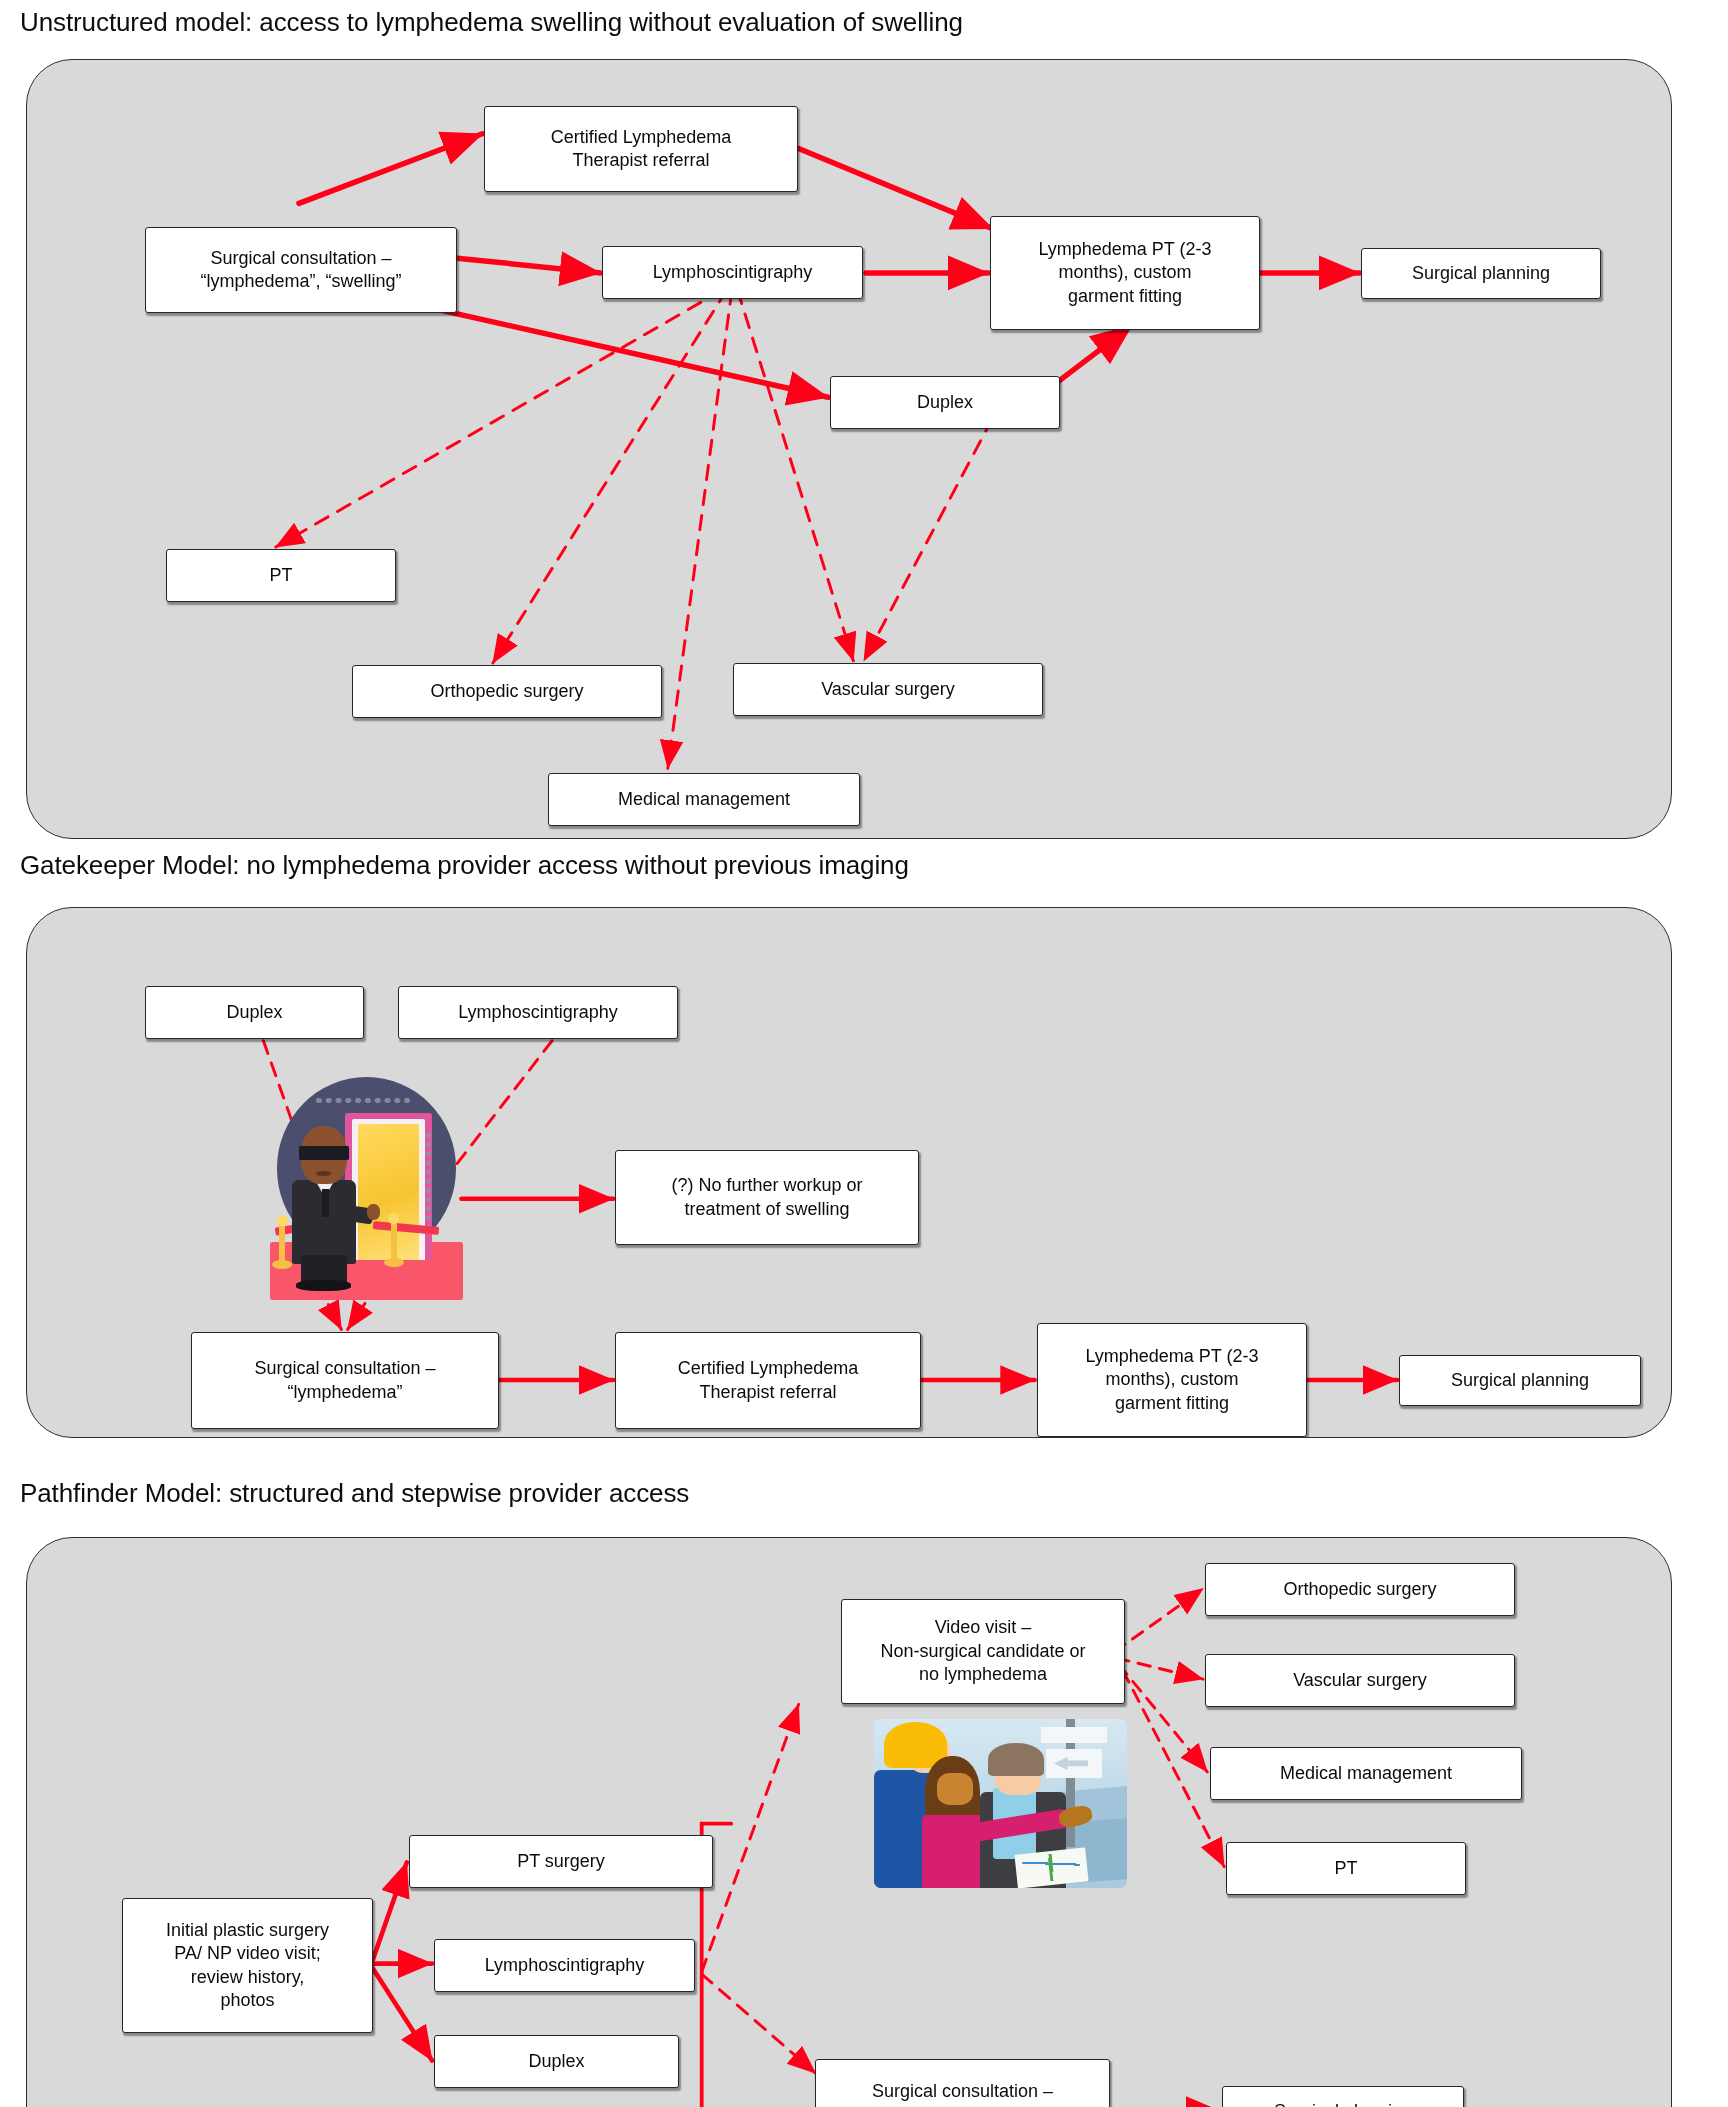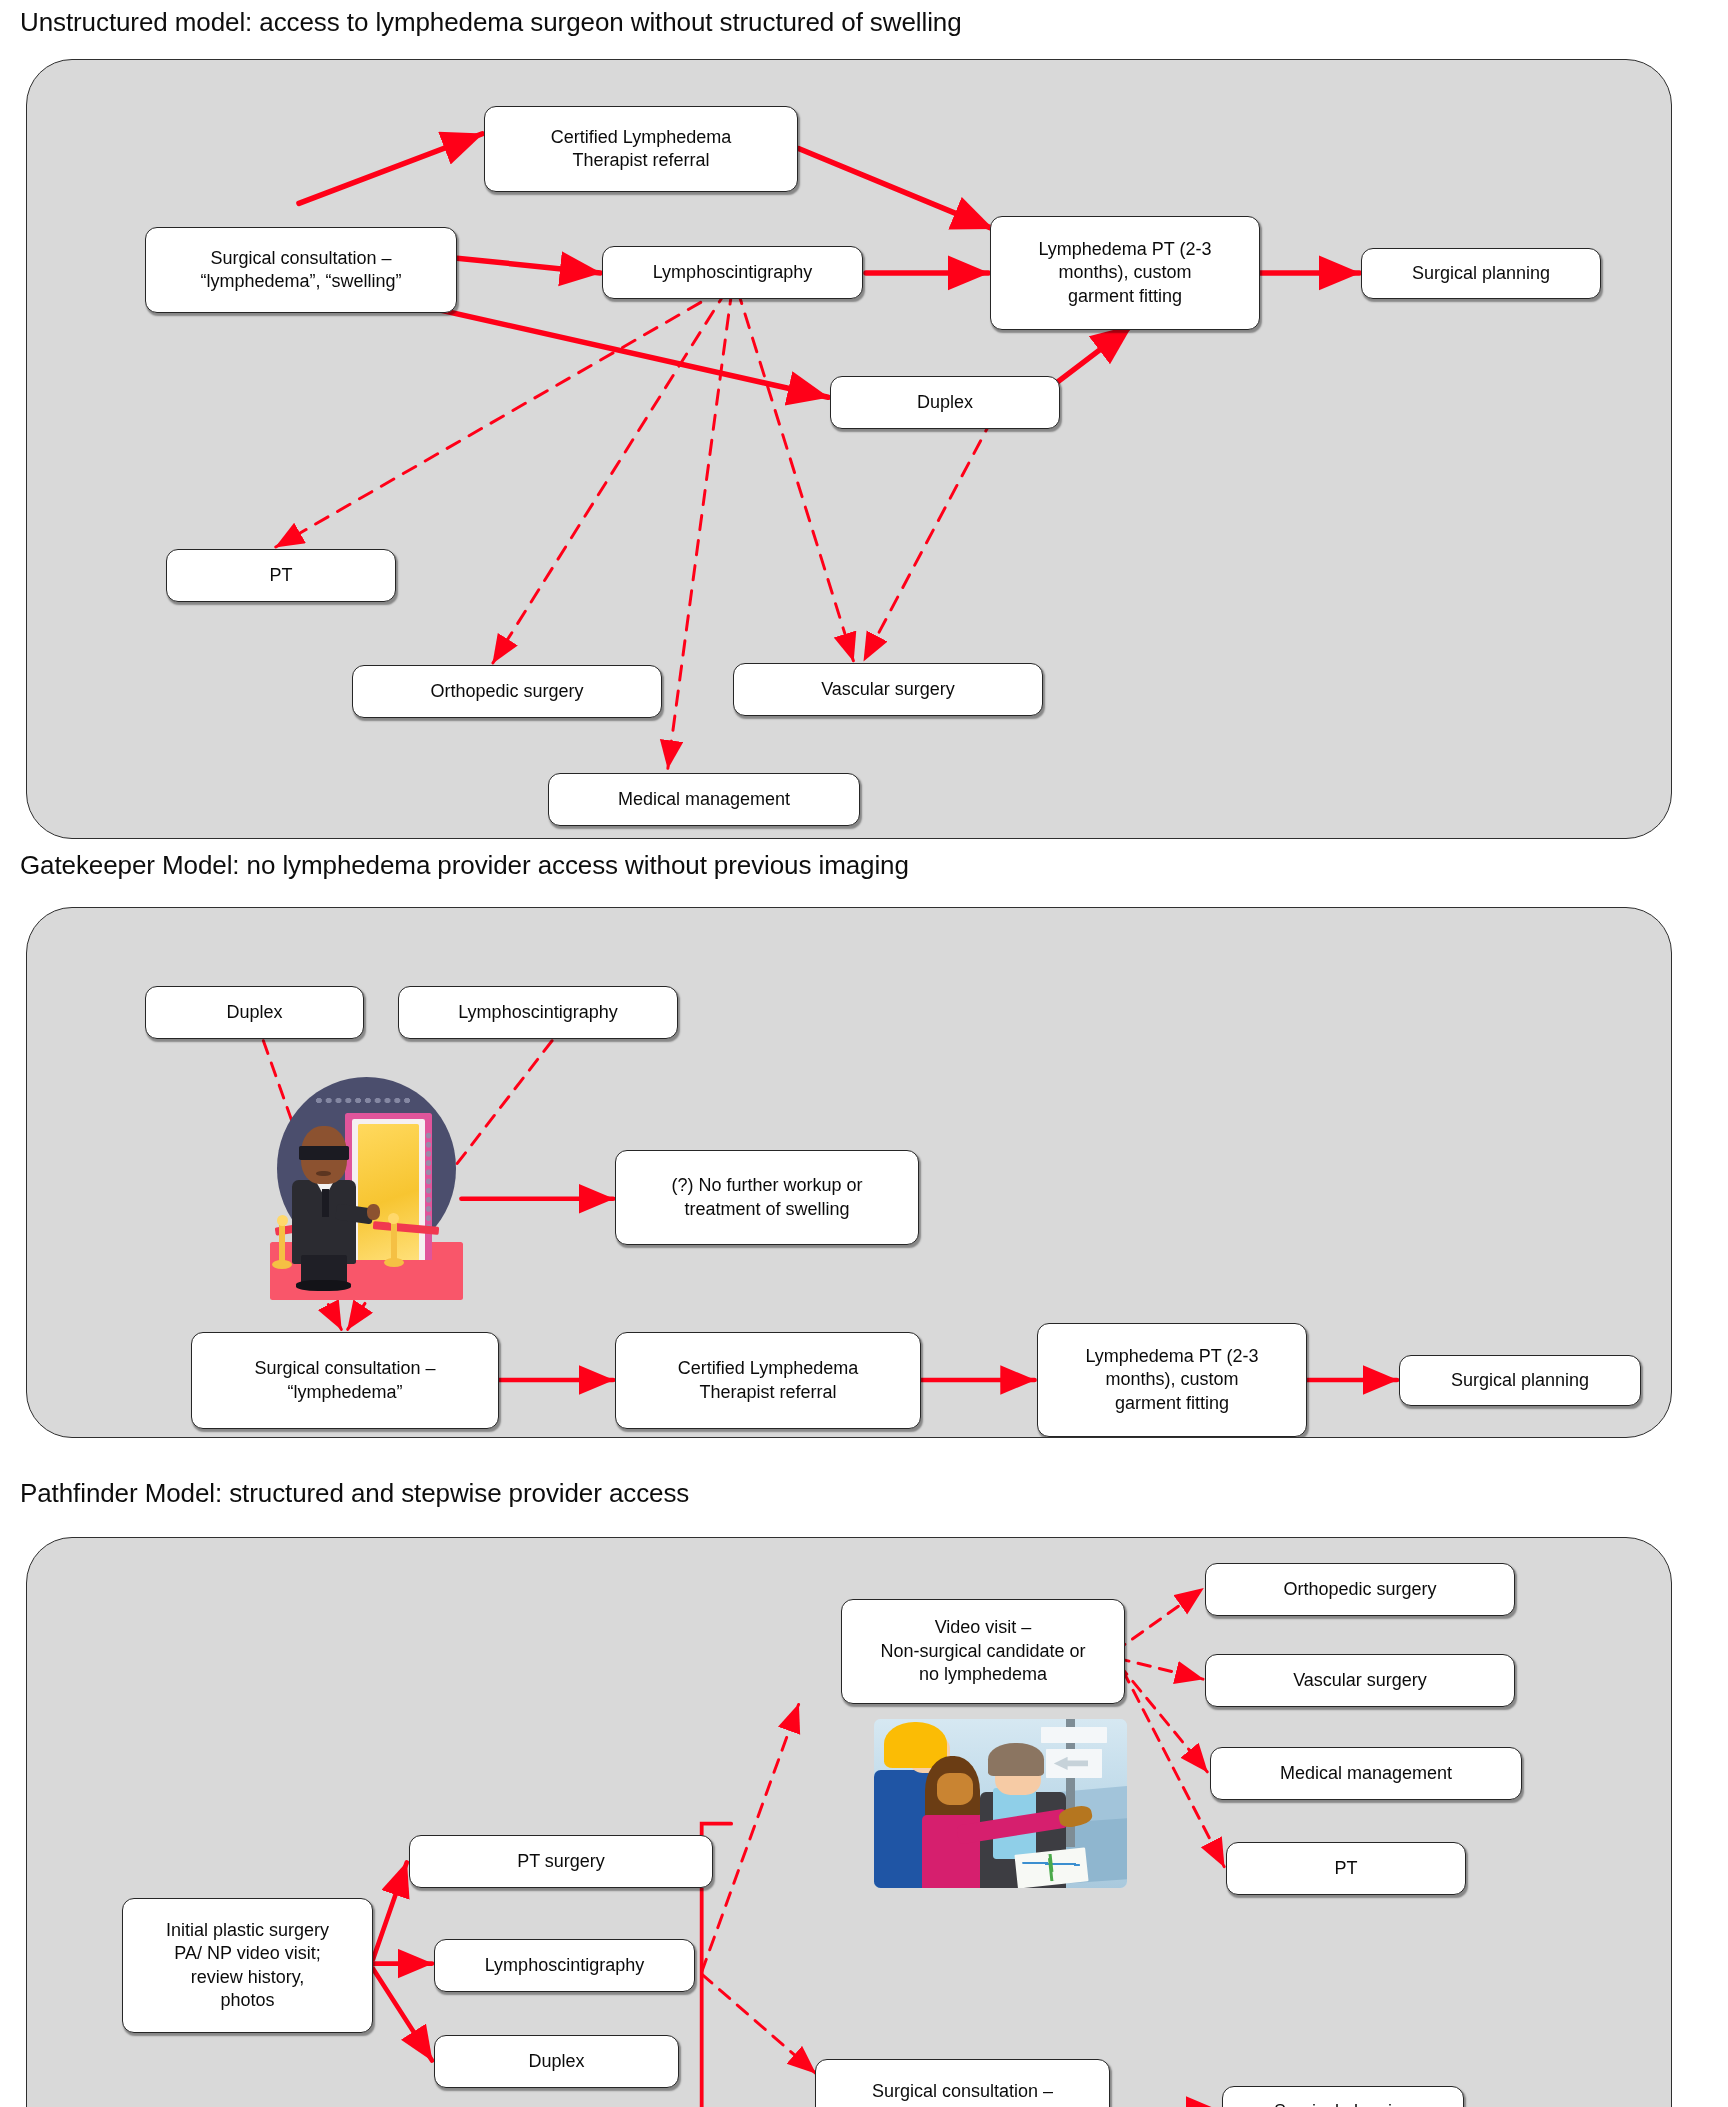--- a/index.html
+++ b/index.html
@@ -29,21 +29,21 @@
     box-sizing:border-box;
     overflow:hidden;
   }
 
   .panel svg{position:absolute;left:0;top:0;overflow:visible;}
 
   .node{
     position:absolute;
     background:#ffffff;
     border:1.7px solid #262626;
-    border-radius:12px;
+    border-radius:3px;
     box-sizing:border-box;
     display:flex;
     align-items:center;
     justify-content:center;
     text-align:center;
     font-size:18px;
     line-height:1.30;
     color:#0b0b0b;
     padding:1.7px 4.2px;
     box-shadow:1.7px 2.1px 1.7px rgba(0,0,0,0.38);
@@ -175,21 +175,21 @@
   .directions .map::after{content:"";position:absolute;inset:10%;
     background:
       linear-gradient(92deg,transparent 46%,#4aa94a 46%,#4aa94a 52%,transparent 52%),
       linear-gradient(8deg,transparent 58%,#3b8fd0 58%,#3b8fd0 64%,transparent 64%);}
 </style>
 </head>
 <body>
 
 <div class="page">
 
-  <div class="panel-title" style="left:20px;top:9.3px;">Unstructured model: access to lymphedema surgeon  without structured of swelling</div>
+  <div class="panel-title" style="left:20px;top:9.3px;">Unstructured model: access to lymphedema swelling  without evaluation of swelling</div>
 
   <div class="panel" style="left:26px;top:59px;width:1646px;height:780px;">
 
     <svg width="1646" height="780" viewBox="0 0 3904 1850">
       <defs>
         <marker id="ah1" markerWidth="9" markerHeight="9" refX="7.4" refY="3.2" orient="auto" markerUnits="strokeWidth">
           <path d="M0,0 L7.6,3.2 L0,6.4 z" fill="#FF0018"></path>
         </marker>
         <marker id="ah1d" markerWidth="12" markerHeight="12" refX="9.5" refY="4" orient="auto" markerUnits="strokeWidth">
           <path d="M0,0 L9.8,4 L0,8 z" fill="#FF0018"></path>

